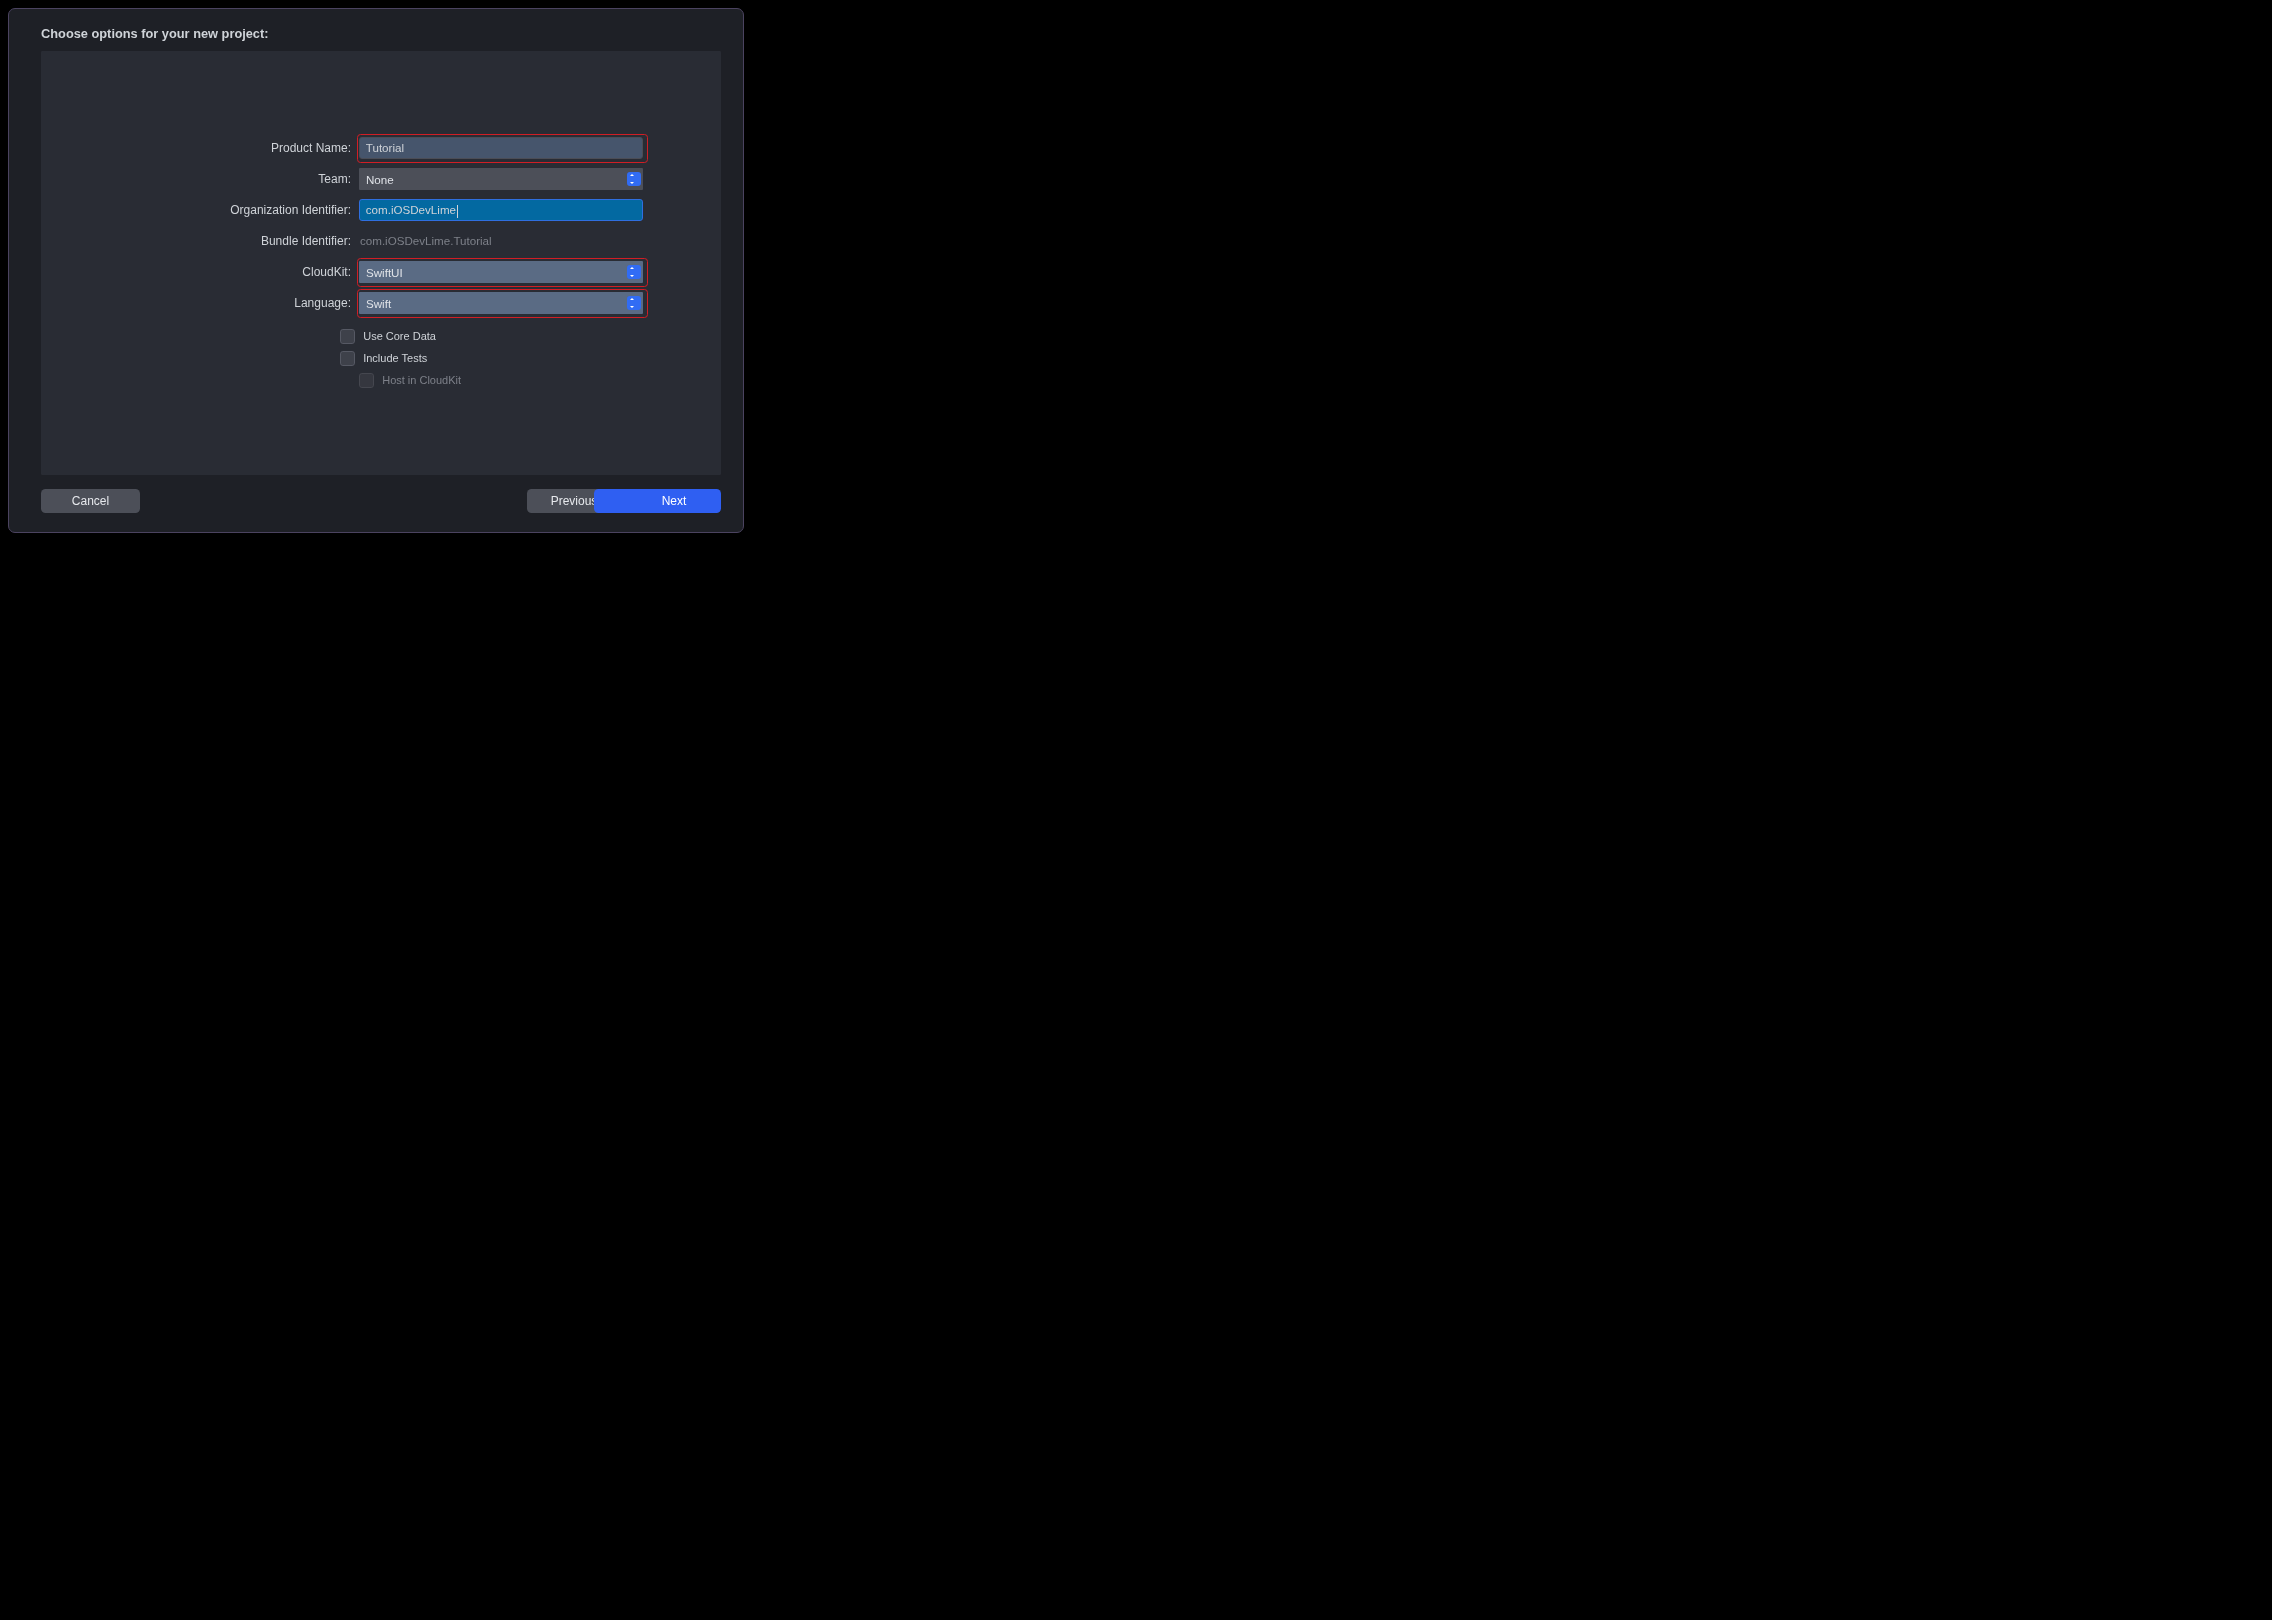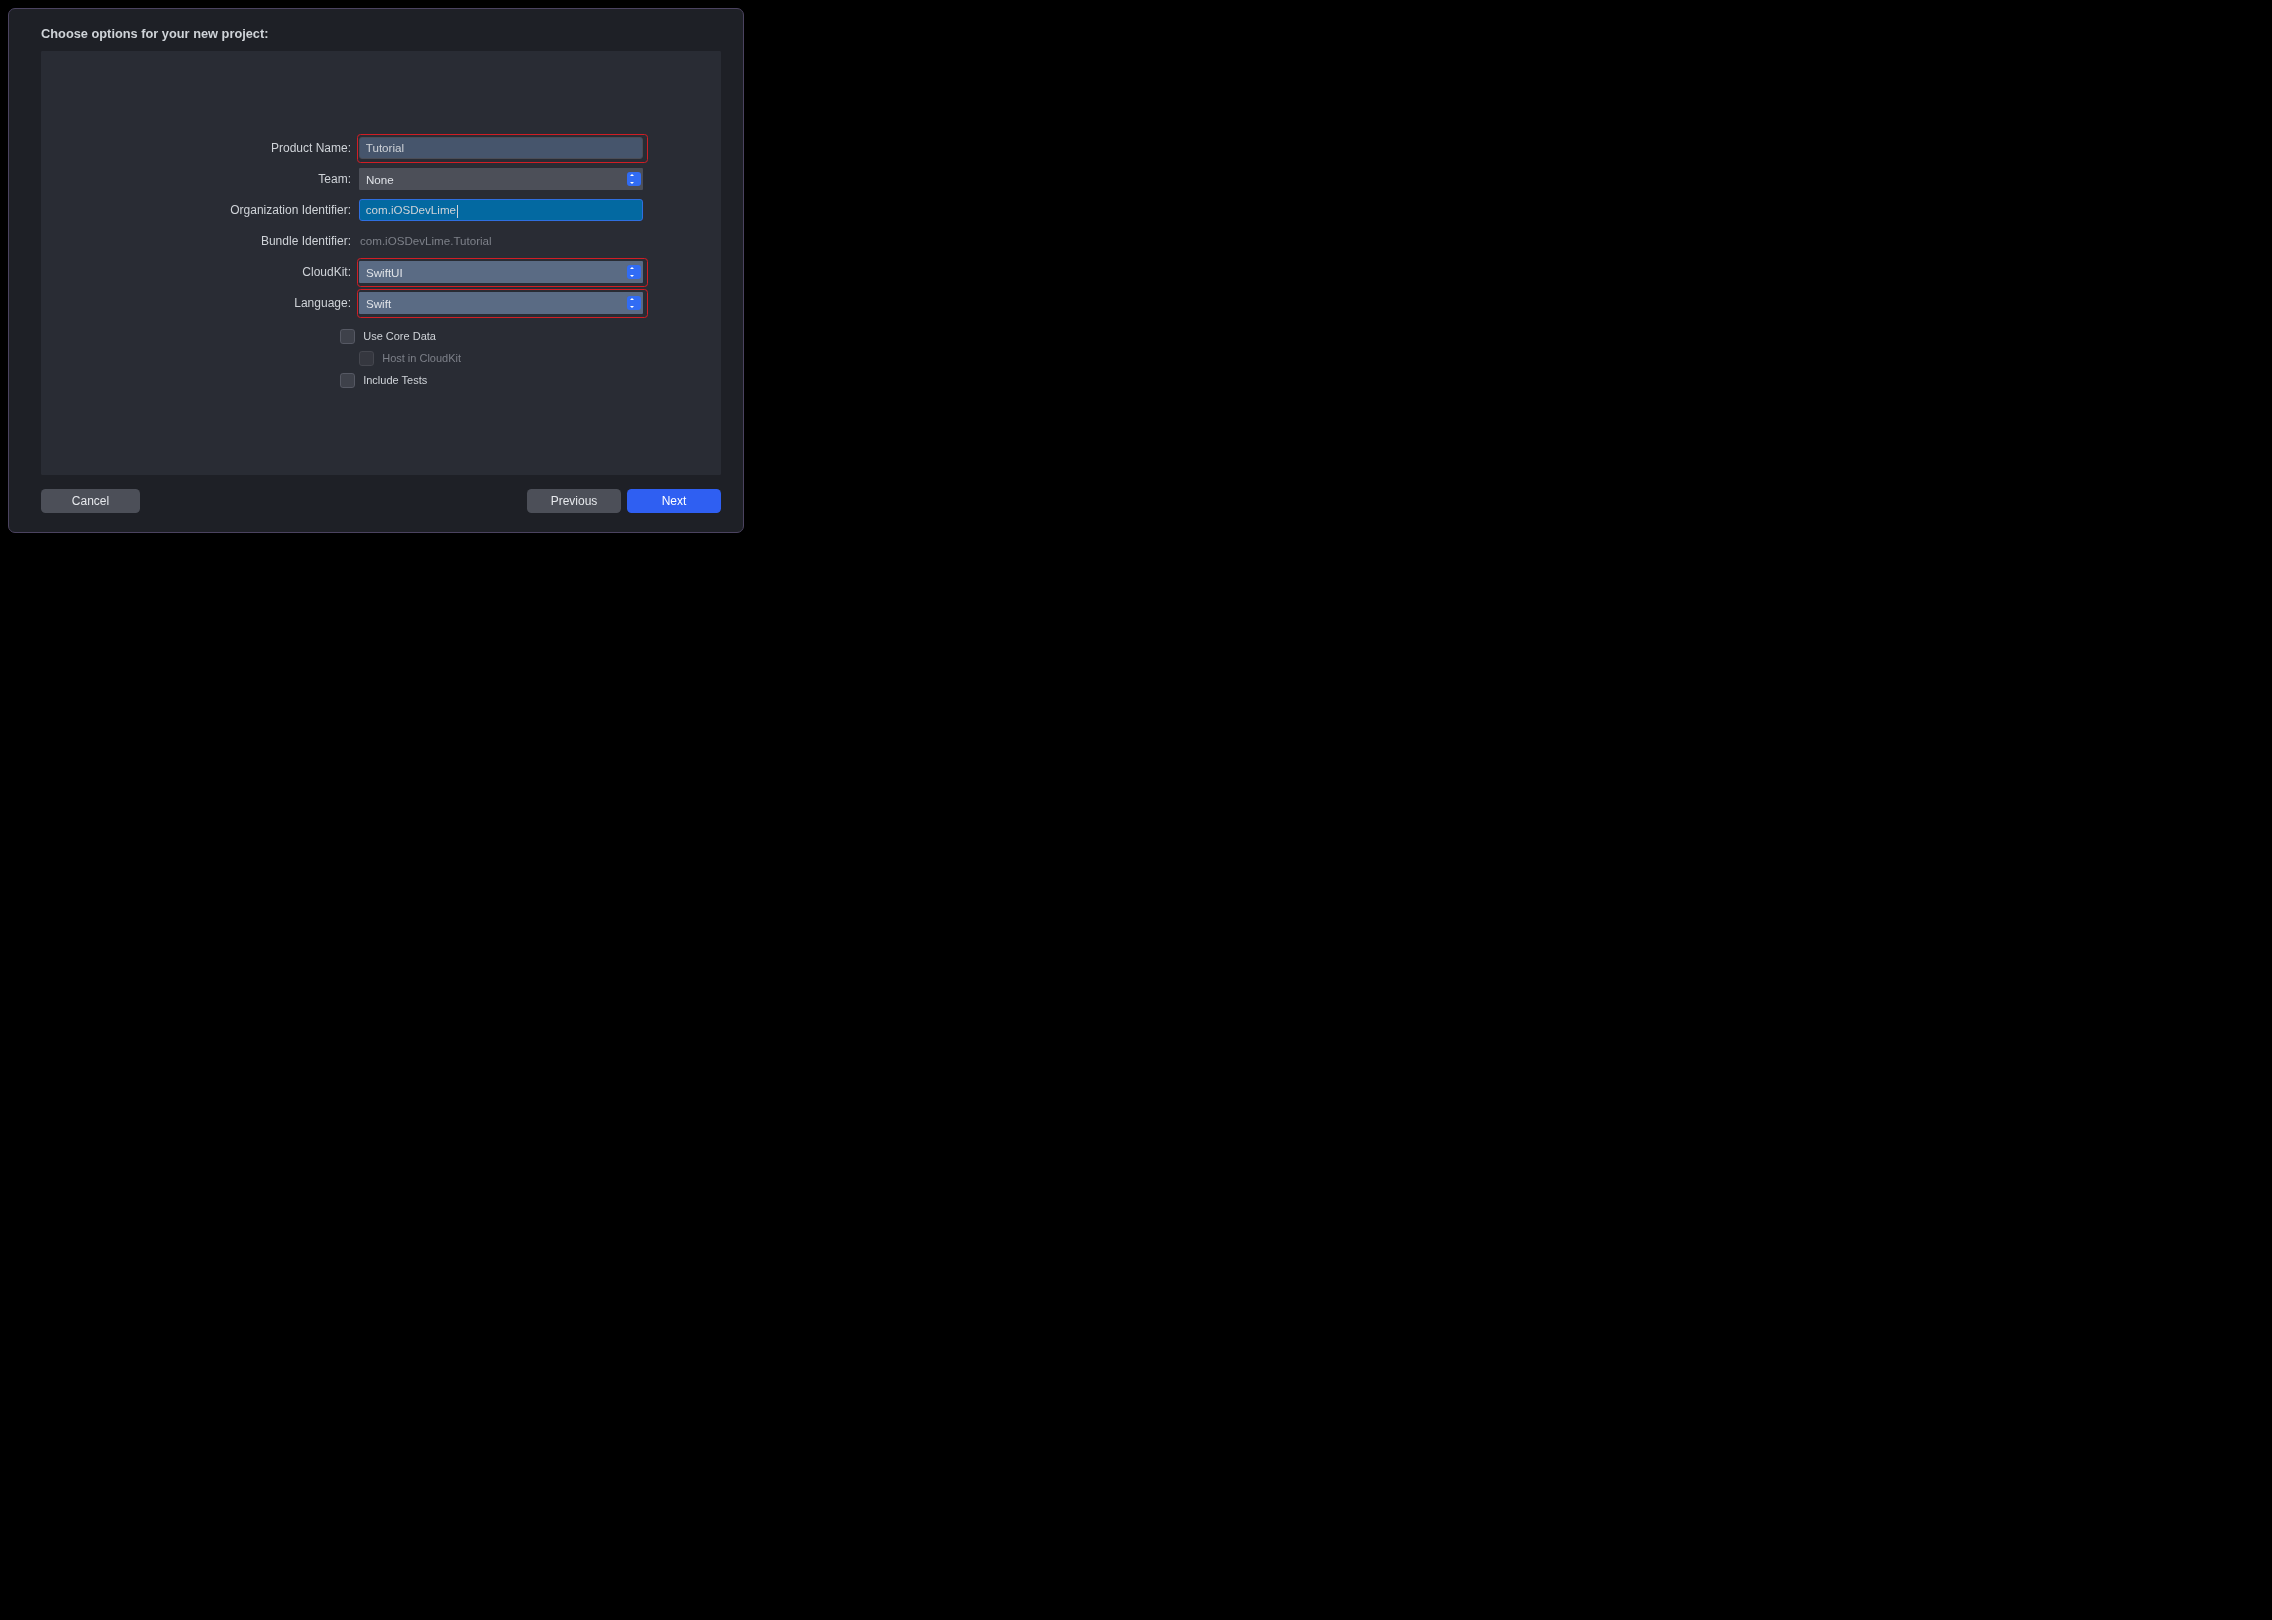--- a/index.html
+++ b/index.html
@@ -161,41 +161,41 @@
         <div class="redbox" style="left:296px;top:-2.9px;width:289px;height:27px;"></div>
       </div>
 
       <div style="position:relative;height:22px;">
         <div class="chkrow">
           <span class="chk"></span>
           <span class="chklbl">Use Core Data</span>
         </div>
       </div>
       <div style="position:relative;height:22px;">
+        <div class="chkrow">
+          <span class="chk"></span>
+          <span class="chklbl">Include Tests</span>
+        </div>
+      </div>
+      <div style="position:relative;height:22px;">
         <div class="chkrow" style="left:318px;">
           <span class="chk dim"></span>
           <span class="chklbl dim">Host in CloudKit</span>
         </div>
       </div>
-      <div style="position:relative;height:22px;">
-        <div class="chkrow">
-          <span class="chk"></span>
-          <span class="chklbl">Include Tests</span>
-        </div>
-      </div>
 
     </div>
   </div>
 
   <div class="btnbar">
     <div class="btn" style="left:0;width:99px;">
       <span>Cancel</span>
     </div>
     <div class="btn" style="right:100px;width:94px;">
       <span>Previous</span>
     </div>
-    <div class="btn primary" style="right:0;width:94px;">
+    <div class="btn primary" style="right:0;width:94px;padding-left:33px;">
       <span>Next</span>
     </div>
   </div>
 
 </div>
 
 
 </body></html>

